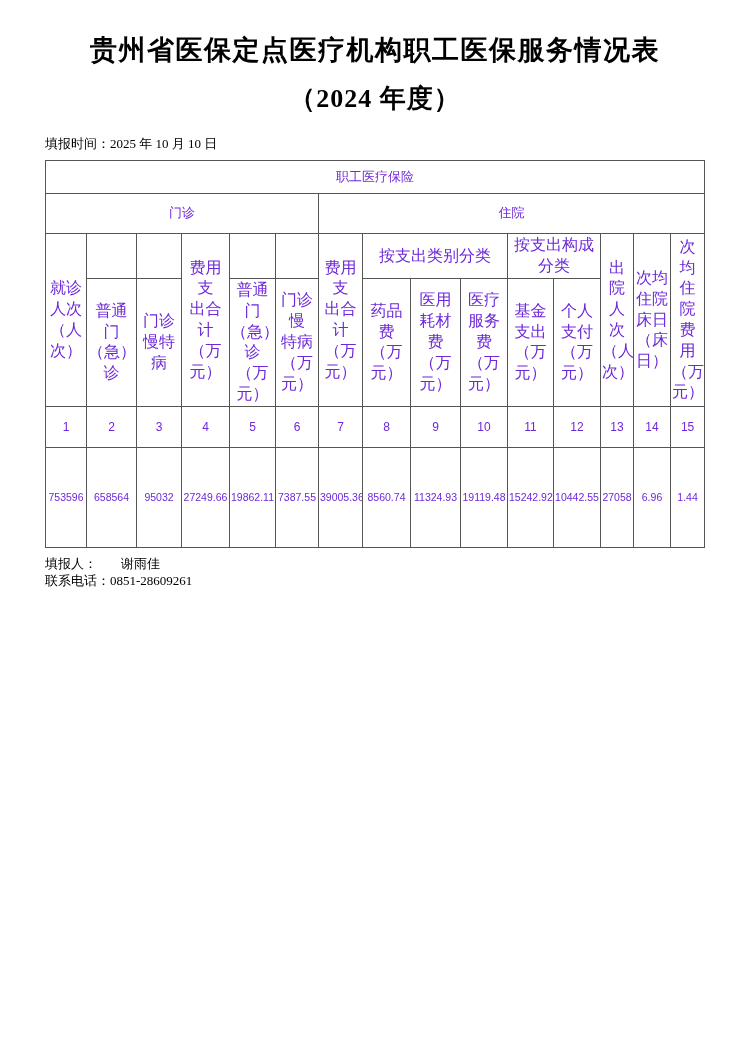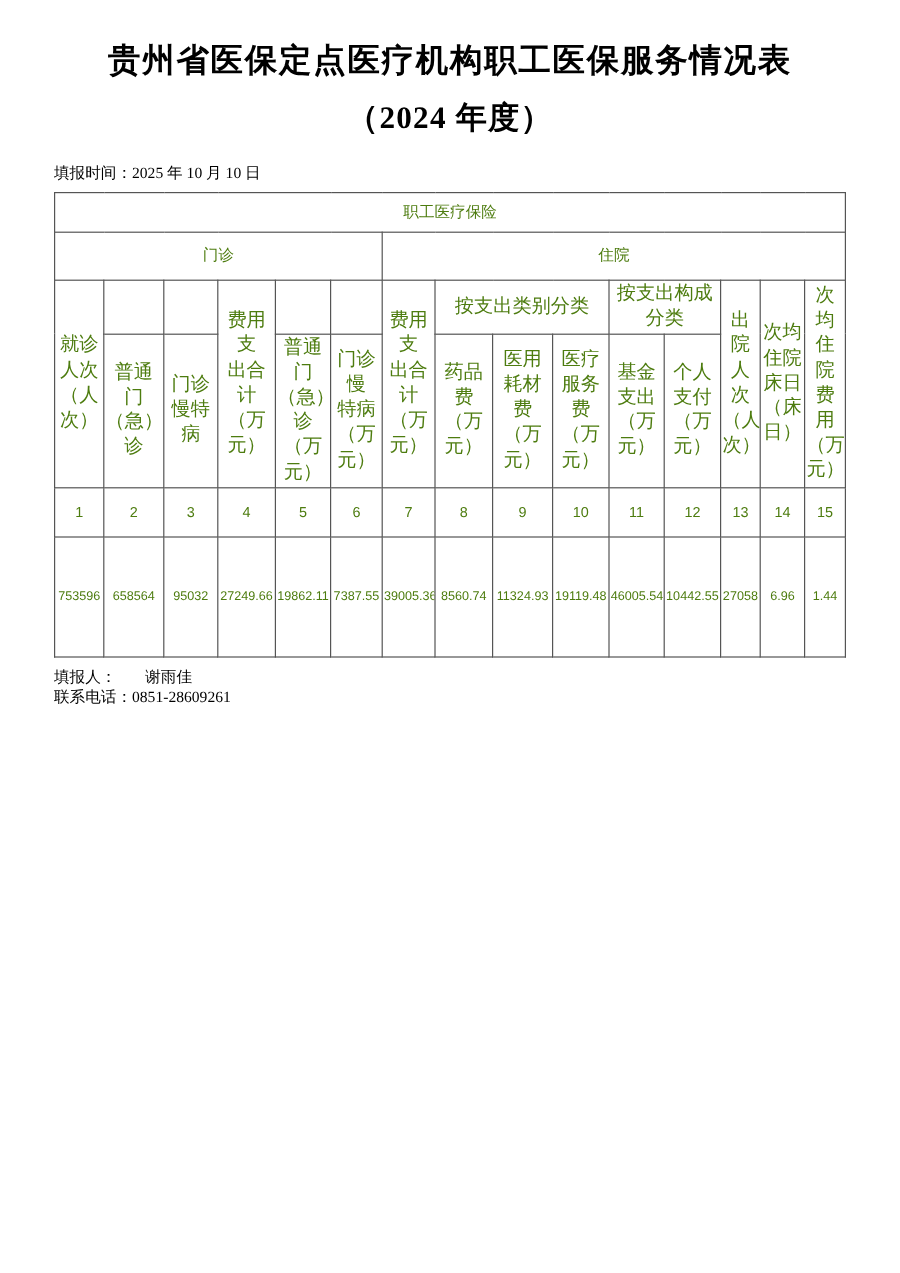--- a/index.html
+++ b/index.html
@@ -38,21 +38,21 @@
     width: 660px;
     border-collapse: collapse;
     table-layout: fixed;
   }
   table.report th, table.report td {
     border: 1px solid #555555;
     padding: 1px 1px;
     text-align: center;
     vertical-align: middle;
     font-weight: normal;
-    color: #4d7c0f;
+    color: #6d28d9;
     white-space: pre-line;
     overflow: hidden;
   }
   table.report th {
     font-family: "Liberation Sans", "DejaVu Sans", sans-serif;
     font-size: 16px;
     line-height: 1.3;
   }
   tr.r1 { height: 33px; }
   tr.r2 { height: 40px; }
@@ -194,21 +194,21 @@
       <td class="val">753596</td>
       <td class="val">658564</td>
       <td class="val">95032</td>
       <td class="val">27249.66</td>
       <td class="val">19862.11</td>
       <td class="val">7387.55</td>
       <td class="val">39005.36</td>
       <td class="val">8560.74</td>
       <td class="val">11324.93</td>
       <td class="val">19119.48</td>
-      <td class="val">46005.54</td>
+      <td class="val">15242.92</td>
       <td class="val">10442.55</td>
       <td class="val">27058</td>
       <td class="val">6.96</td>
       <td class="val">1.44</td>
     </tr>
   </tbody>
     </table>
 
   <div class="footer">
     <div class="footer-left"><span>填报人：</span><span class="filler-name">谢雨佳</span></div>

